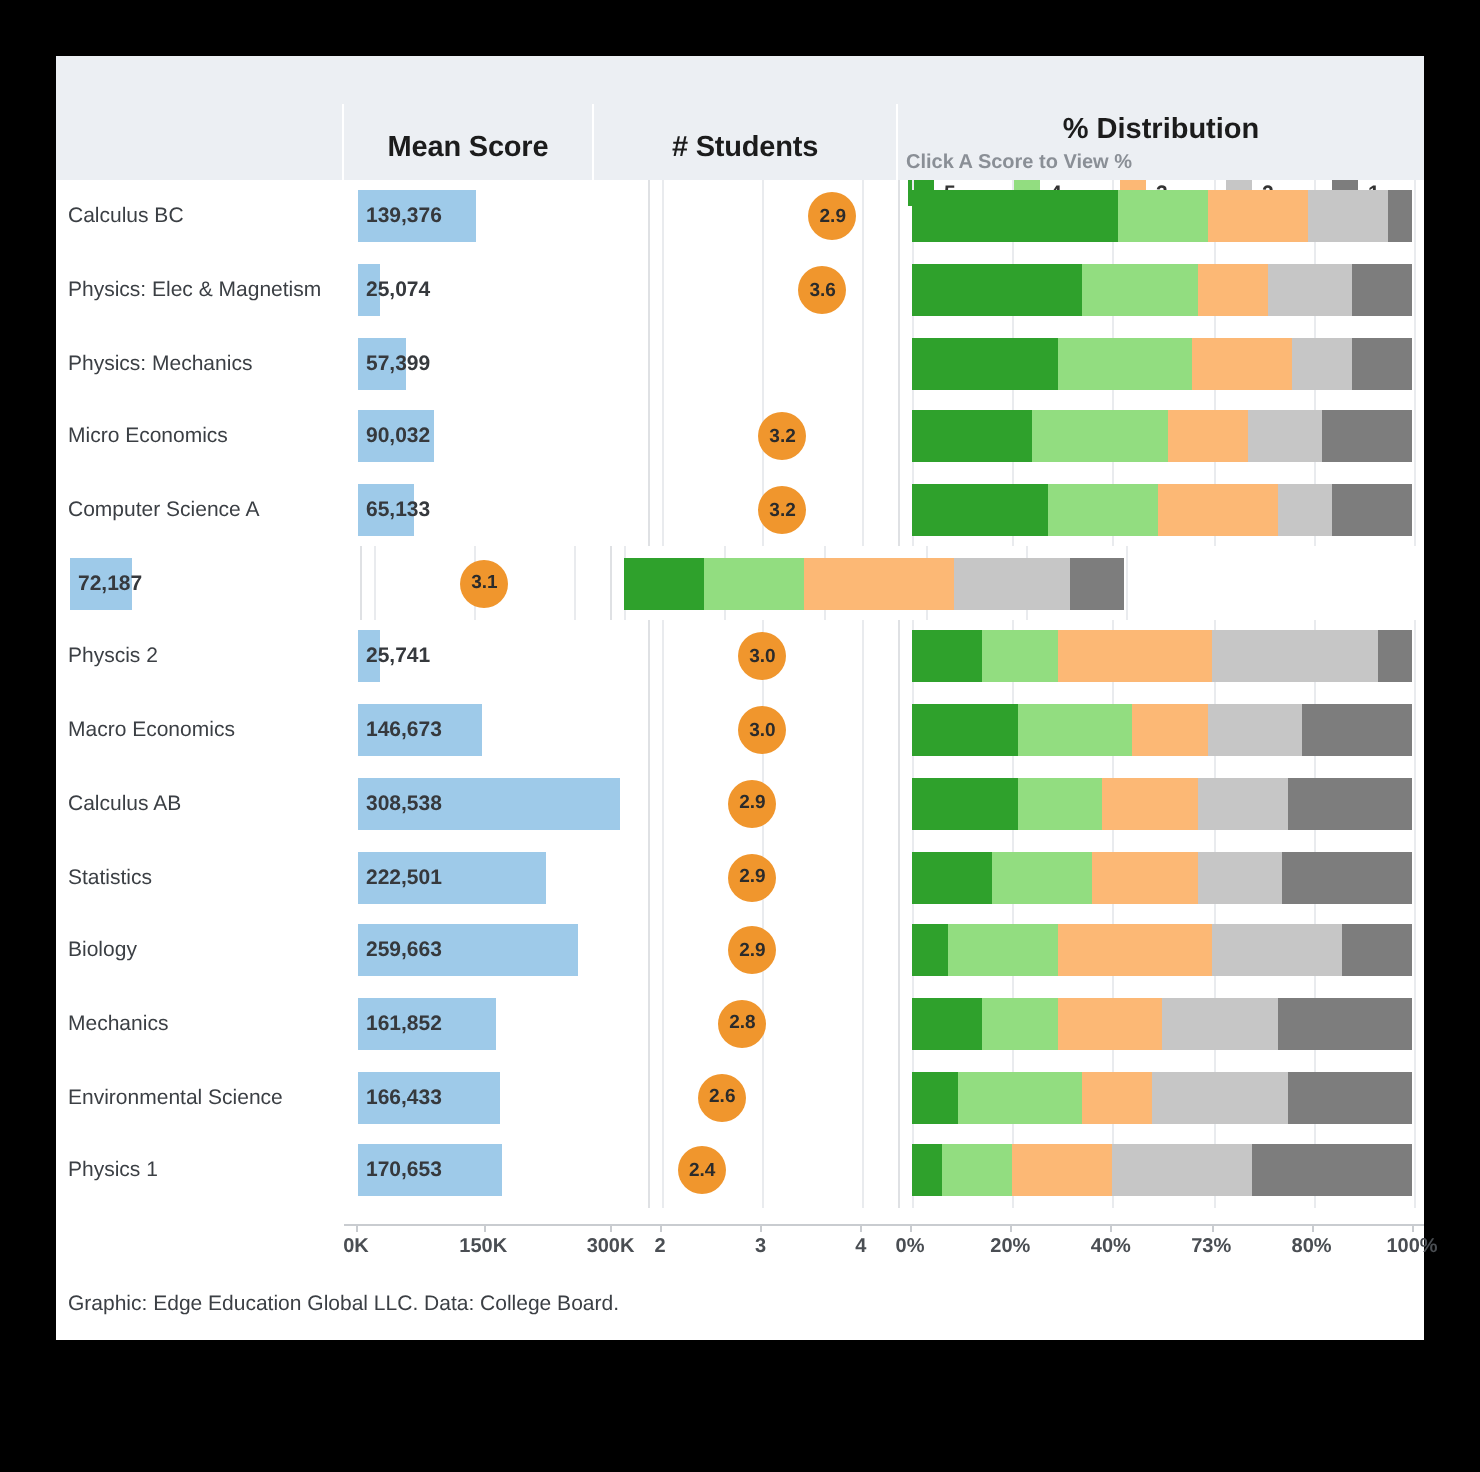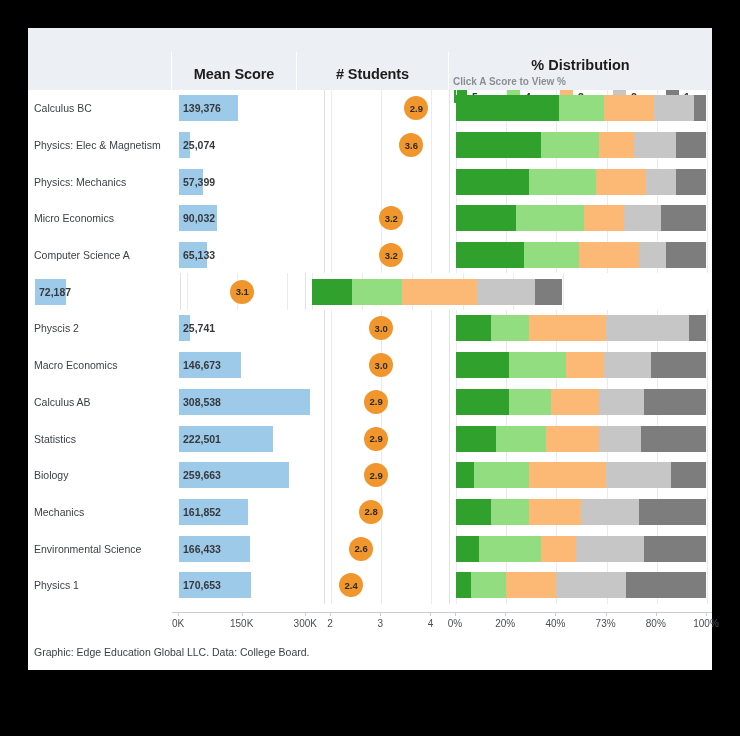--- a/index.html
+++ b/index.html
@@ -191,21 +191,21 @@
   .tick{
     position:absolute;
     top:0;
     width:1px;height:4px;
     background:#c9ccd0;
   }
   .tick-lbl{
     position:absolute;
     top:6px;
     font-size:10px;
-    font-weight:normal;
+    font-weight:bold;
     color:#4a4e53;
     transform:translateX(-50%);
     white-space:nowrap;
   }
 
   
   #footer{
     position:absolute;
     left:0;bottom:0;
     width:100%;

